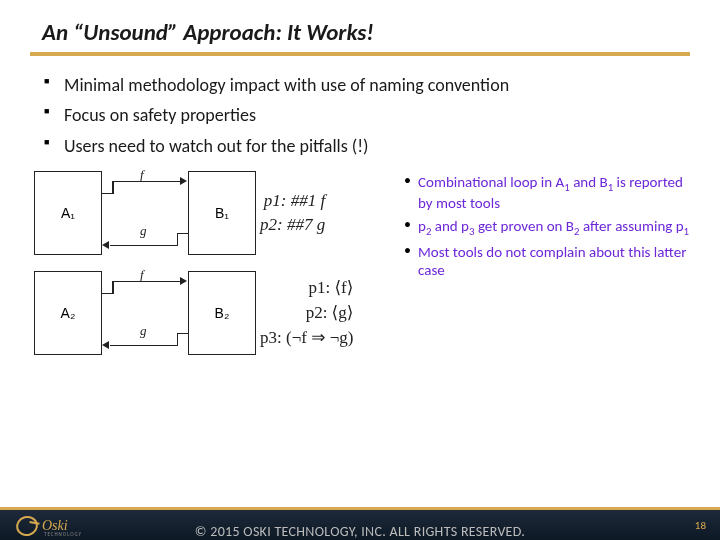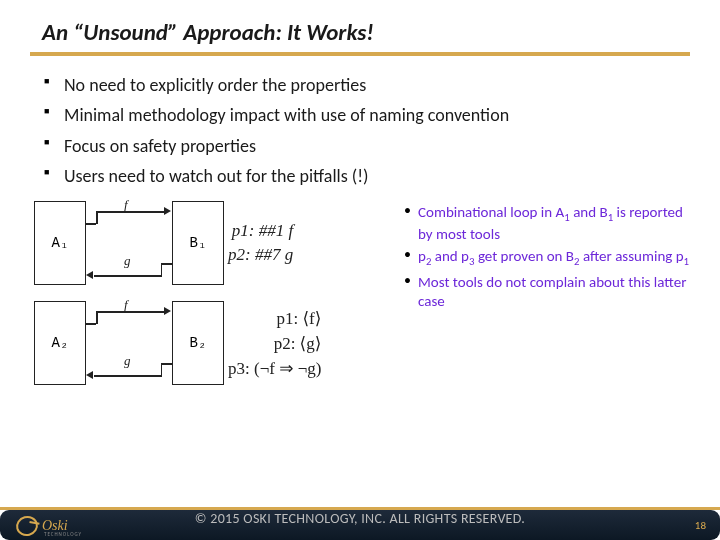--- a/index.html
+++ b/index.html
@@ -54,26 +54,26 @@
     display: flex;
     align-items: center;
     margin-bottom: 16px;
   }
   .box-col {
     display: flex;
     align-items: center;
   }
   .dbox {
     border: 1.5px solid #222;
-    width: 52px;
+    width: 68px;
     height: 84px;
     display: flex;
     align-items: center;
     justify-content: center;
-    font-family: Liberation Mono, monospace;
+    font-family: Liberation Sans, sans-serif;
     font-size: 14px;
     position: relative;
   }
   .arrows {
     width: 86px;
     height: 84px;
     position: relative;
   }
   .arrow-line {
     position: absolute;
@@ -154,23 +154,22 @@
   }
   .sub { font-size: 0.72em; vertical-align: sub; }
   .footer {
     position: absolute;
     bottom: 0;
     left: 0;
     right: 0;
     height: 30px;
     background: linear-gradient(to bottom, #1e2a3a 0%, #0c1824 100%);
     display: flex;
-    align-items: flex-start;
+    align-items: flex-end;
     justify-content: center;
-    border-radius: 9px;
   }
   .footer-rule {
     position: absolute;
     bottom: 30px;
     left: 0;
     right: 0;
     height: 3px;
     background: #d6a84f;
   }
   .footer-text {
@@ -226,21 +225,20 @@
     bottom: -1px;
   }
 </style>
 </head>
 <body>
 
 <div class="title">An “Unsound” Approach: It Works!</div>
 <div class="title-rule"></div>
 
 <ul class="main-bullets">
-  <li>No need to explicitly order the properties</li>
   <li>Minimal methodology impact with use of naming convention</li>
   <li>Focus on safety properties</li>
   <li>Users need to watch out for the pitfalls (!)</li>
 </ul>
 
 <div class="middle">
 
   <div class="diagrams">
 
     <div class="diag-row">

